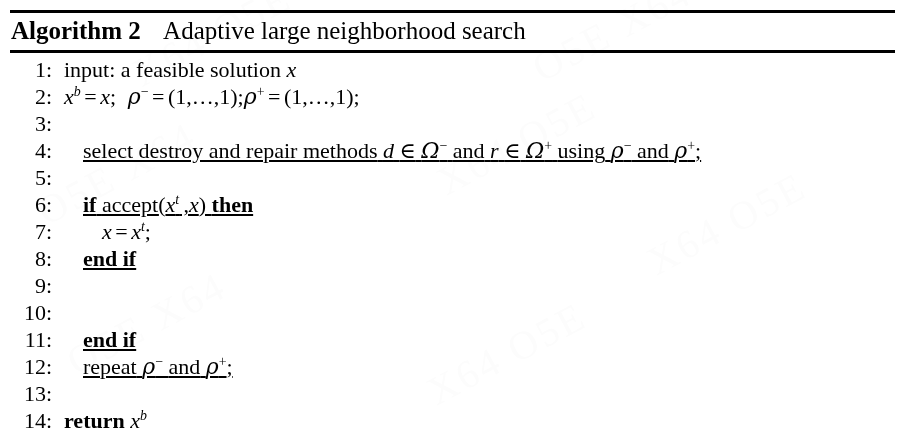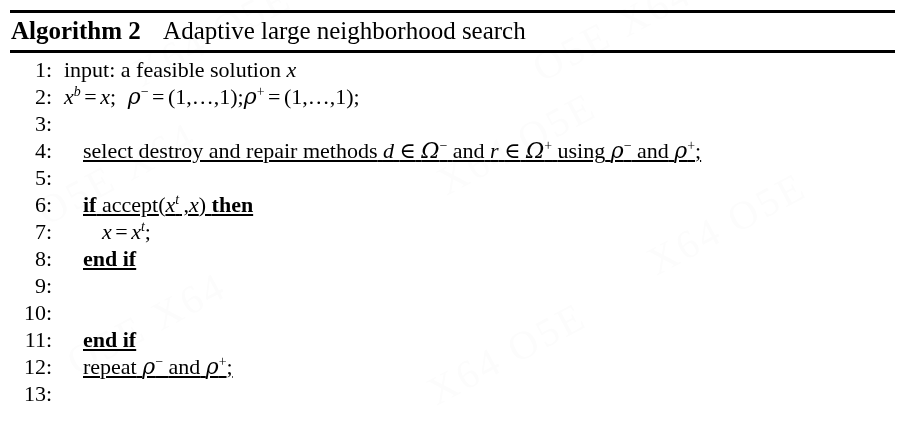--- a/index.html
+++ b/index.html
@@ -186,16 +186,20 @@
 
     <div class="algo-line">
       <span class="lineno">12:</span>
       <span class="linebody ind1"><span class="rm">repeat</span> <span class="grk">ρ</span><sup>−</sup> <span class="rm">and</span> <span class="grk">ρ</span><sup>+</sup>;</span>
     </div>
 
     <div class="algo-line">
       <span class="lineno">13:</span>
     </div>
 
+    <div class="algo-line">
+      <span class="lineno">14:</span>
+      <span class="linebody ind0"><span class="kw">return</span> <span class="var">x</span><sup class="var">b</sup></span>
+    </div>
 
   </div>
 
 </div>
 
 </body></html>

